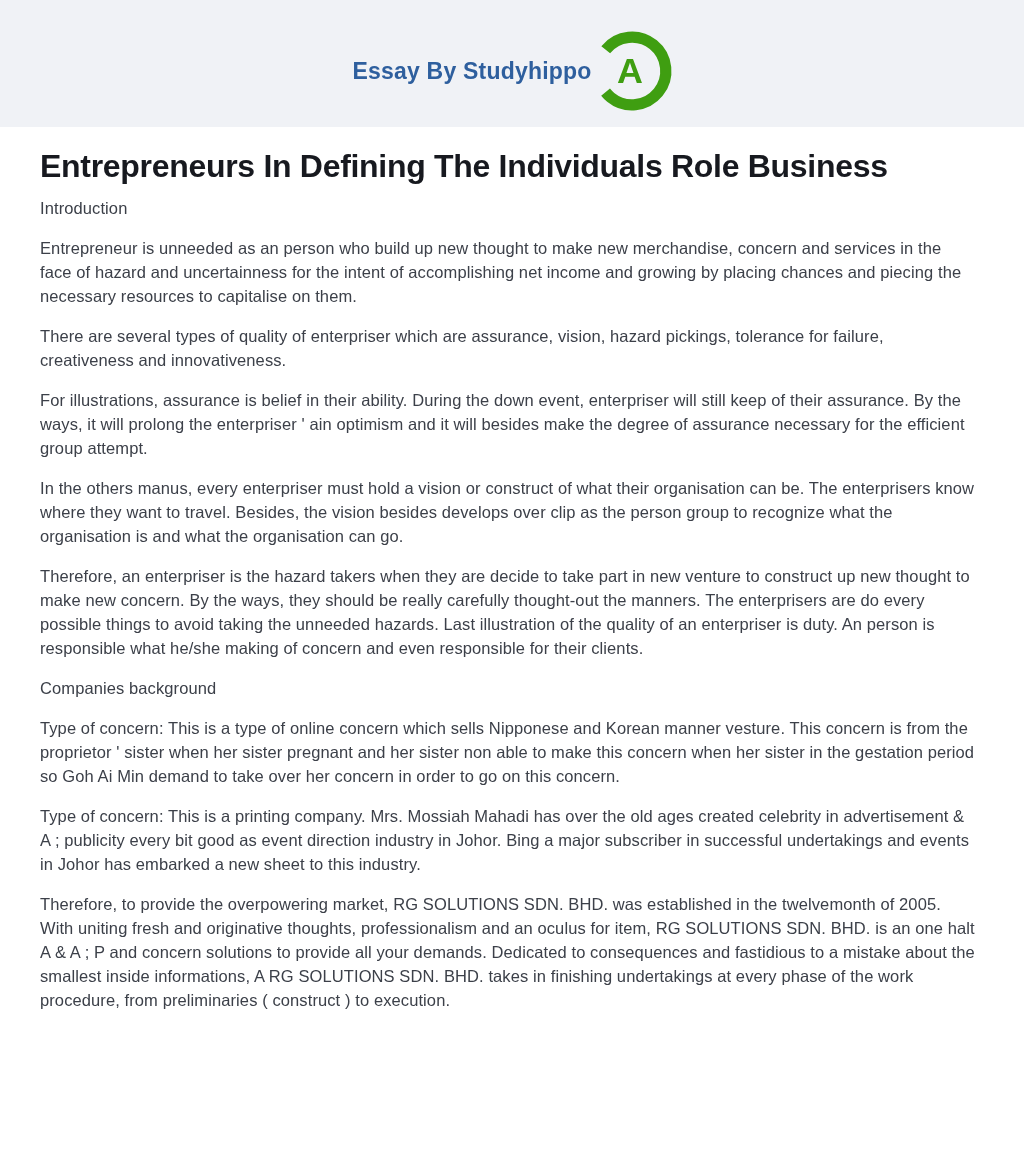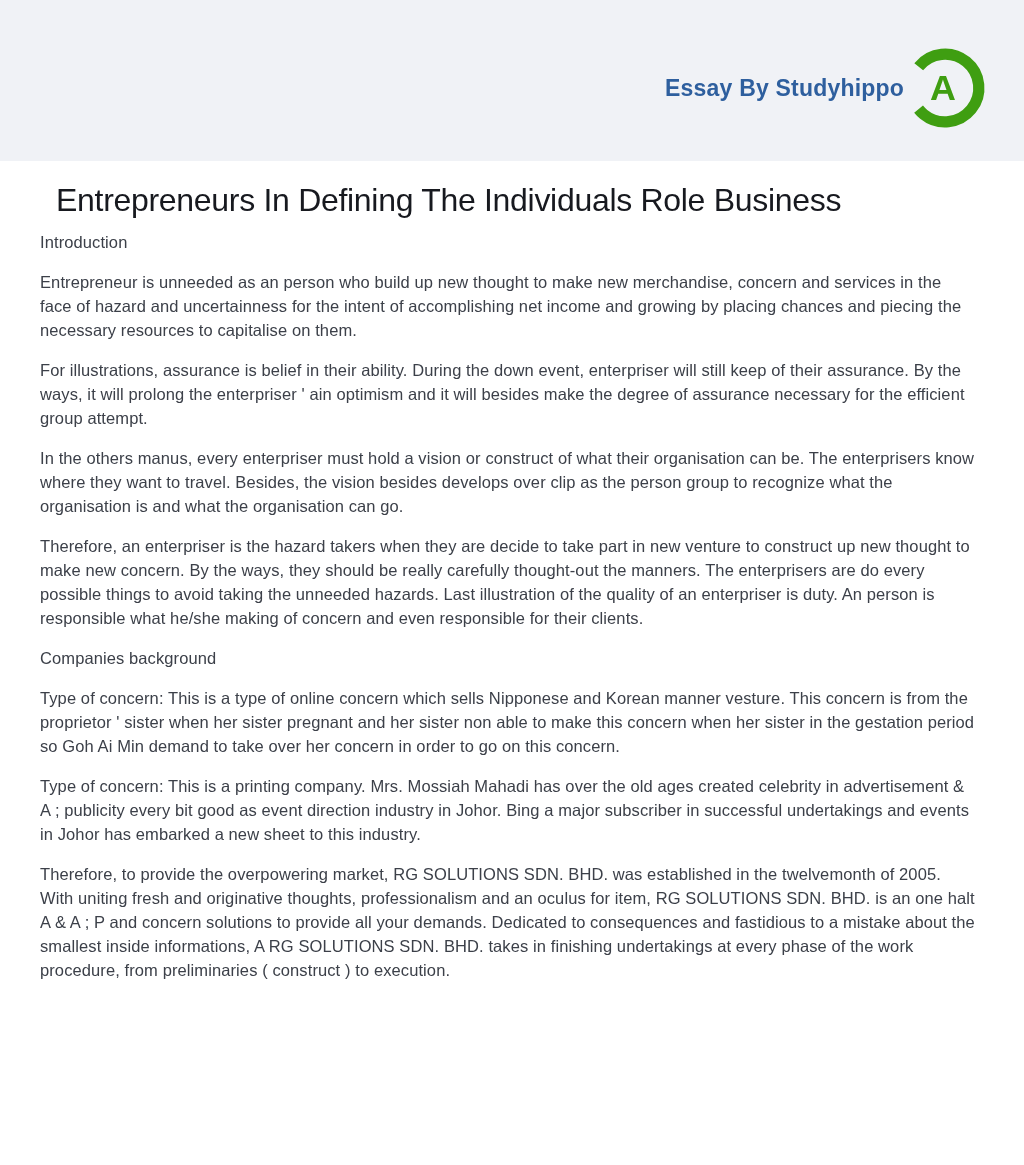--- a/index.html
+++ b/index.html
@@ -16,24 +16,24 @@
     background: #ffffff;
     width: 1024px;
   }
   body {
     font-family: "Liberation Sans", "DejaVu Sans", sans-serif;
     height: 1165px;
     overflow: hidden;
   }
   .header {
     background: var(--header-bg);
-    height: 161px;
+    height: 127px;
     display: flex;
     align-items: center;
-    justify-content: flex-end;
+    justify-content: center;
     padding: 15px 38px 0 40px;
   }
   .header-left {
     display: flex;
     flex-direction: column;
     gap: 13px;
   }
   .site-label {
     color: var(--link-blue);
     font-size: 23px;
@@ -48,25 +48,25 @@
   }
   .logo {
     width: 82px;
     height: 82px;
     flex: 0 0 auto;
   }
   .content {
     padding: 21px 40px 0 40px;
   }
   .article-title {
-    margin: 0 0 11px 16px;
+    margin: 0 0 11px 0;
     color: var(--title-color);
     font-size: 32px;
     line-height: 37px;
-    font-weight: normal;
+    font-weight: bold;
     letter-spacing: -0.3px;
   }
   .article-body p {
     margin: 0 7px 16px 0;
     color: var(--body-color);
     font-size: 16.5px;
     line-height: 24px;
     letter-spacing: 0.1px;
   }
 </style>
@@ -81,20 +81,21 @@
     <circle cx="40" cy="40" r="33" fill="none" stroke="#3f9e11" stroke-width="11" stroke-dasharray="162.4 45" transform="rotate(-141 40 40)" stroke-linecap="butt"></circle>
     <text x="38" y="52" text-anchor="middle" fill="#3f9e11" font-family="Liberation Sans, DejaVu Sans, sans-serif" font-size="35" font-weight="bold">A</text>
   </svg>
 </div>
 
 <div class="content">
   <h1 class="article-title">Entrepreneurs In Defining The Individuals Role Business</h1>
   <div class="article-body">
       <p>Introduction</p>
       <p>Entrepreneur is unneeded as an person who build up new thought to make new merchandise, concern and services in the face of hazard and uncertainness for the intent of accomplishing net income and growing by placing chances and piecing the necessary resources to capitalise on them.</p>
+      <p>There are several types of quality of enterpriser which are assurance, vision, hazard pickings, tolerance for failure, creativeness and innovativeness.</p>
       <p>For illustrations, assurance is belief in their ability. During the down event, enterpriser will still keep of their assurance. By the ways, it will prolong the enterpriser ' ain optimism and it will besides make the degree of assurance necessary for the efficient group attempt.</p>
       <p>In the others manus, every enterpriser must hold a vision or construct of what their organisation can be. The enterprisers know where they want to travel. Besides, the vision besides develops over clip as the person group to recognize what the organisation is and what the organisation can go.</p>
       <p>Therefore, an enterpriser is the hazard takers when they are decide to take part in new venture to construct up new thought to make new concern. By the ways, they should be really carefully thought-out the manners. The enterprisers are do every possible things to avoid taking the unneeded hazards. Last illustration of the quality of an enterpriser is duty. An person is responsible what he/she making of concern and even responsible for their clients.</p>
       <p>Companies background</p>
       <p>Type of concern: This is a type of online concern which sells Nipponese and Korean manner vesture. This concern is from the proprietor ' sister when her sister pregnant and her sister non able to make this concern when her sister in the gestation period so Goh Ai Min demand to take over her concern in order to go on this concern.</p>
       <p>Type of concern: This is a printing company. Mrs. Mossiah Mahadi has over the old ages created celebrity in advertisement &amp; A ; publicity every bit good as event direction industry in Johor. Bing a major subscriber in successful undertakings and events in Johor has embarked a new sheet to this industry.</p>
       <p>Therefore, to provide the overpowering market, RG SOLUTIONS SDN. BHD. was established in the twelvemonth of 2005. With uniting fresh and originative thoughts, professionalism and an oculus for item, RG SOLUTIONS SDN. BHD. is an one halt A &amp; A ; P and concern solutions to provide all your demands. Dedicated to consequences and fastidious to a mistake about the smallest inside informations, A RG SOLUTIONS SDN. BHD. takes in finishing undertakings at every phase of the work procedure, from preliminaries ( construct ) to execution.</p>
     </div>
 </div>
 

